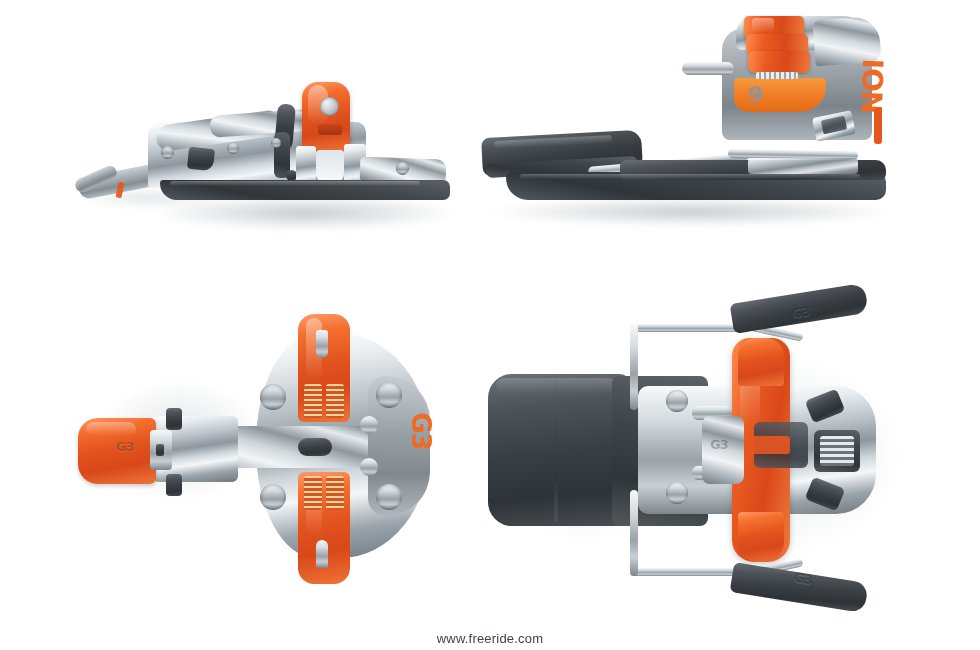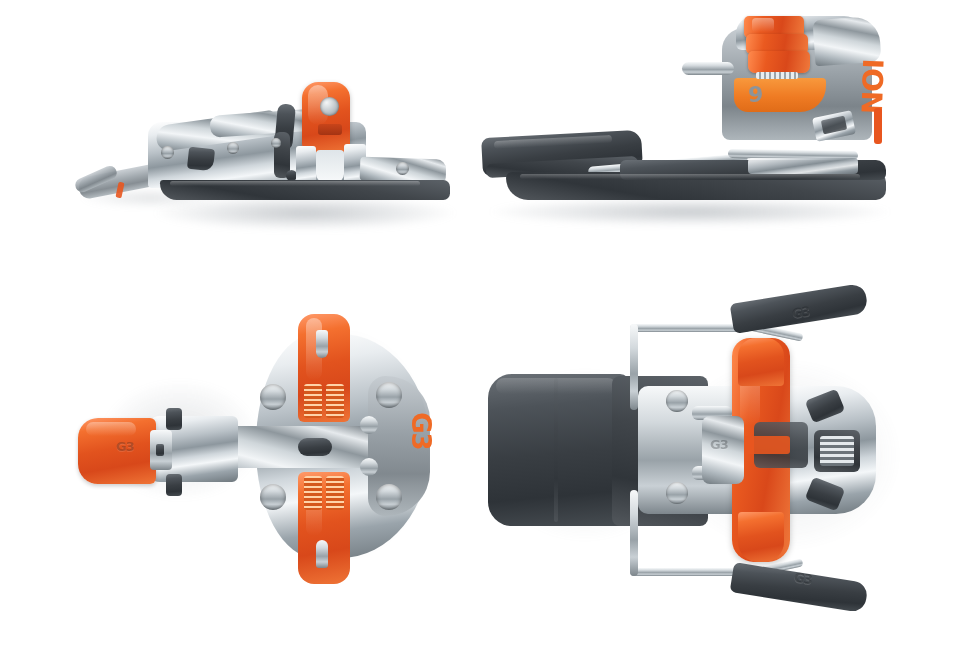--- a/index.html
+++ b/index.html
@@ -259,14 +259,15 @@
     <div class="gloss" style="left:270px;top:52px;width:20px;height:84px;border-radius:10px;opacity:.5;"></div>
     <div class="part orange" style="left:268px;top:48px;width:46px;height:48px;border-radius:18px 18px 4px 4px;"></div>
     <div class="part orange" style="left:268px;top:222px;width:46px;height:50px;border-radius:4px 4px 20px 20px;"></div>
     <div class="part darkpoly2" style="left:284px;top:132px;width:54px;height:46px;border-radius:6px;opacity:.85;"></div>
     <div class="part orangeflat" style="left:262px;top:146px;width:58px;height:18px;border-radius:3px;opacity:.9;"></div>
 
     <div class="part chrome2" style="left:232px;top:126px;width:42px;height:68px;border-radius:8px;"></div>
     <div class="logo-emboss" style="left:240px;top:148px;font-size:13px;opacity:.5;">G3</div>
   </div>
 
+  <div class="watermark" style="top:631px;">www.freeride.com</div>
 
 </div>
 
 </body></html>

